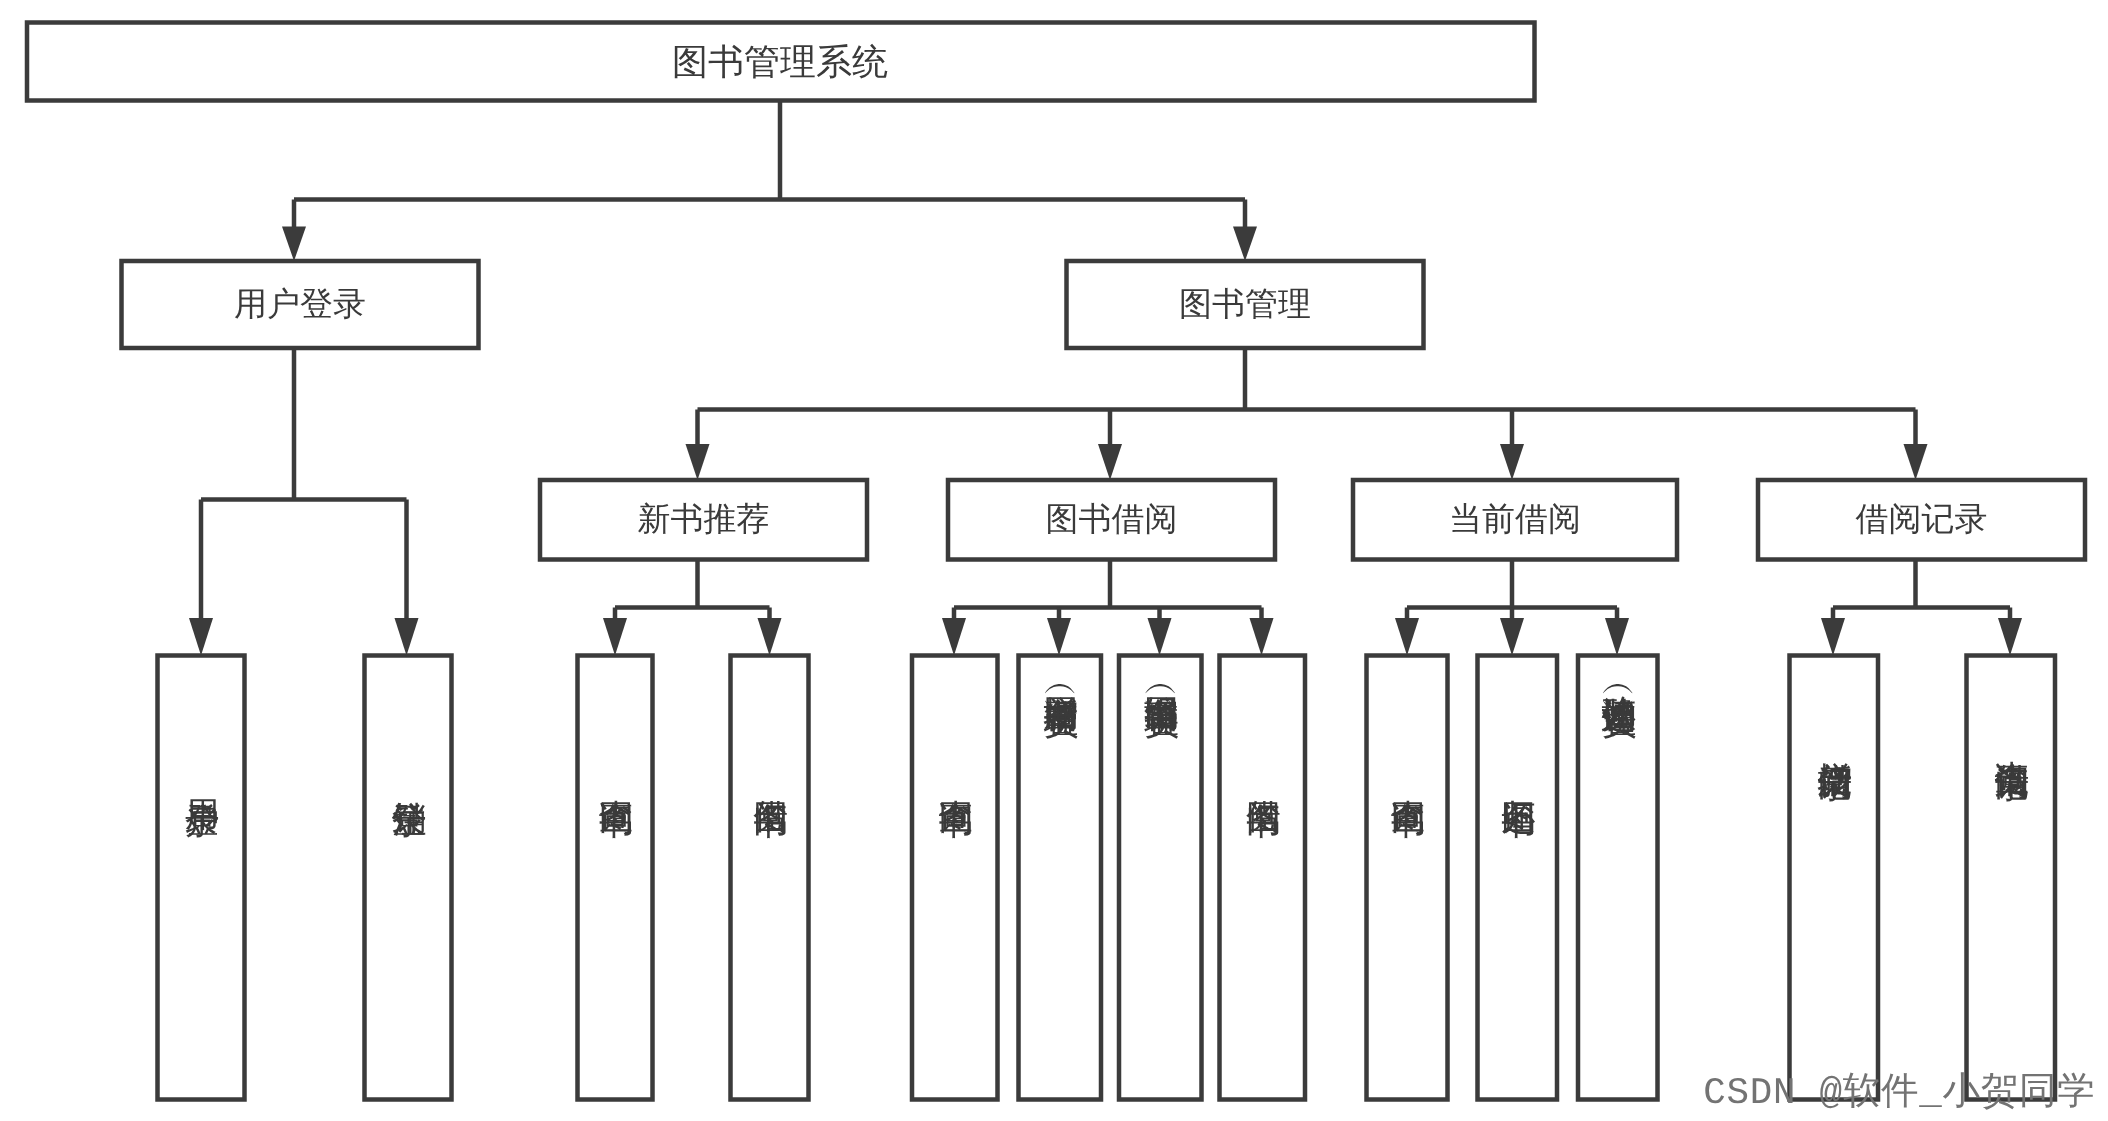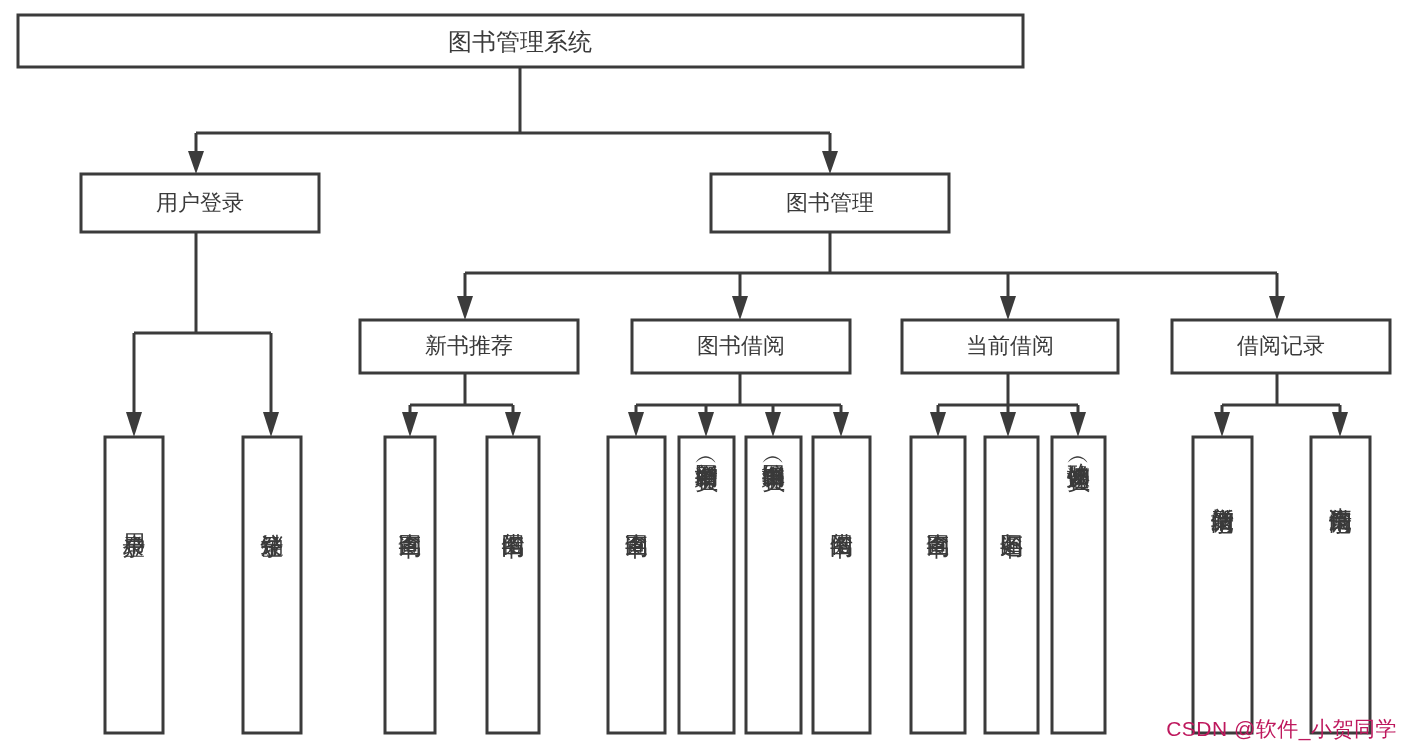--- a/index.html
+++ b/index.html
@@ -65,23 +65,23 @@
     font-size: 23px;
     line-height: 1.08;
     letter-spacing: 1px;
     color: #3a3a3a;
     white-space: nowrap;
   }
   .watermark {
     position: absolute;
     right: 8px;
     bottom: 4px;
-    font-family: Liberation Sans, sans-serif;
-    font-size: 21px;
-    color: #be185d;
+    font-family: Liberation Mono, monospace;
+    font-size: 25px;
+    color: #737373;
     letter-spacing: 0.5px;
     white-space: nowrap;
   }
 </style>
 </head>
 <body>
 
 <div id="diagram-root">
 
   <svg class="diagram-canvas" viewBox="0 0 1405 747" xmlns="http://www.w3.org/2000/svg">

